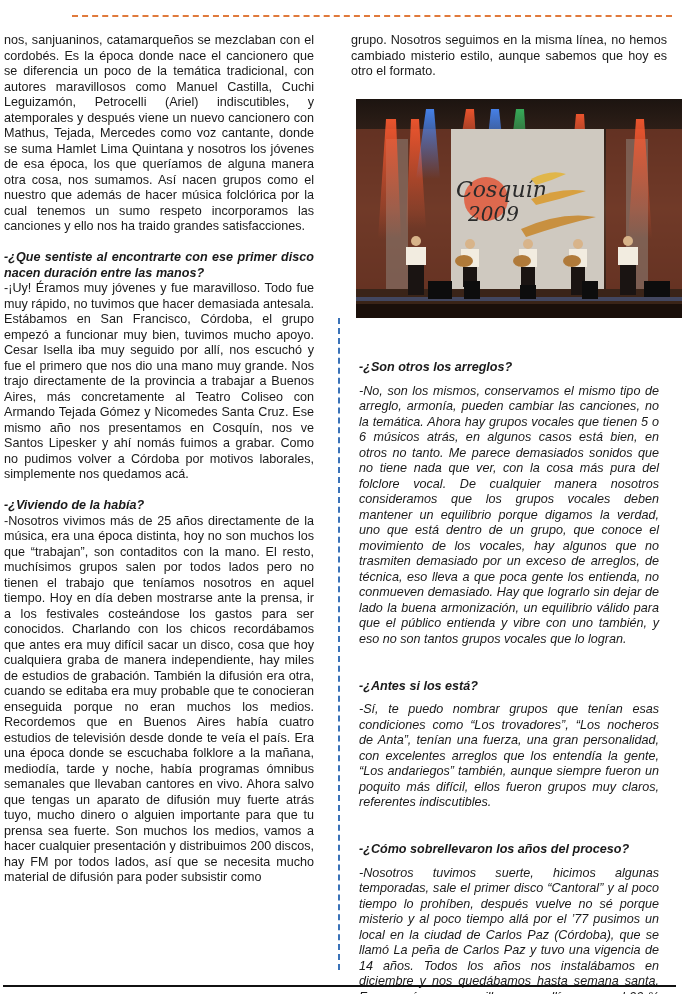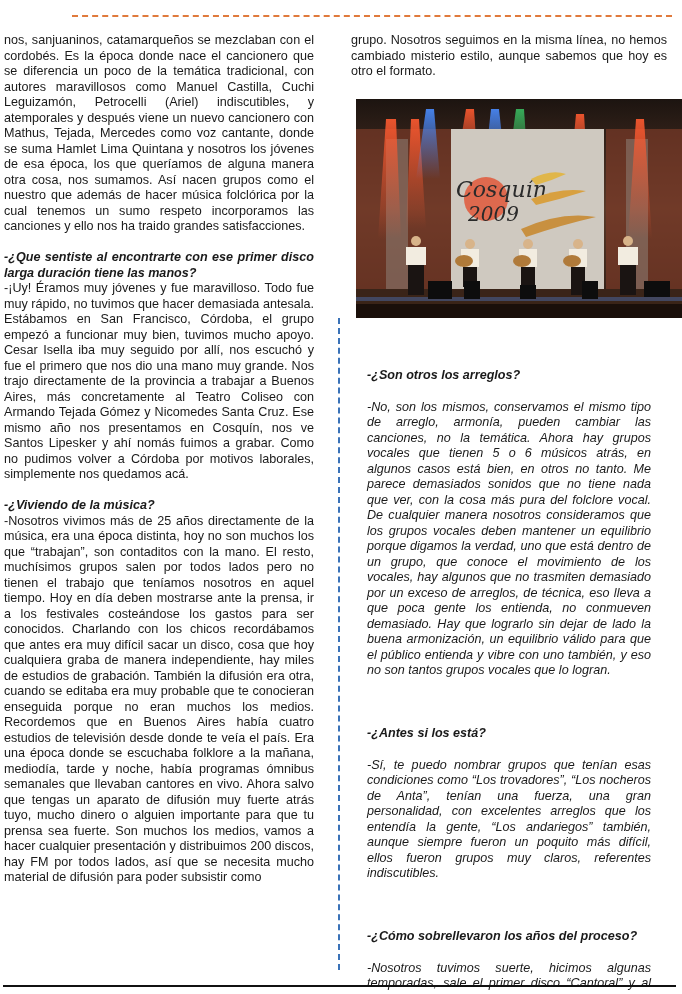--- a/index.html
+++ b/index.html
@@ -14,34 +14,34 @@
   .col { position:absolute; font-size:12.6px; line-height:15.5px; text-align:justify; }
   .col-left { left:4px; top:33px; width:310px; }
   .col-right { left:351px; top:33px; width:316px; }
   .col p { margin:0; }
   .gap { height:15.5px; }
   .q { font-weight:bold; font-style:italic; text-align:justify; }
   .photo { position:absolute; left:340px; top:99px; width:329px; height:219px; overflow:hidden;
            background:#5eead4;margin-left:16px; }
   .right-lower { position:absolute; left:351px; top:352px; width:316px; font-size:12.6px;
                  line-height:15.5px; text-align:justify; }
-  .right-lower p { margin:16px;font-style:italic; }
+  .right-lower p { margin:8px;font-style:italic; }
 </style>
 </head>
 <body>
 
 <div class="top-rule"></div>
 
 <div class="col col-left">
   <p>nos, sanjuaninos, catamarqueños se mezclaban con el cordobés.  Es la época donde nace el  cancionero que se diferencia un poco de la temática tradicional, con autores maravillosos como Manuel Castilla, Cuchi Leguizamón, Petrocelli (Ariel) indiscutibles, y atemporales y después viene un nuevo cancionero con Mathus, Tejada, Mercedes como voz cantante, donde se suma Hamlet Lima Quintana y nosotros los jóvenes de esa época, los que queríamos de alguna manera otra cosa, nos sumamos.  Así nacen grupos como el nuestro que además de hacer música folclórica por la cual tenemos un sumo respeto incorporamos las canciones y ello nos ha traido grandes satisfacciones.</p>
   <div class="gap"></div>
-  <p class="q">-¿Que sentiste al encontrarte con ese primer disco larga duración tiene las manos?</p>
+  <p class="q">-¿Que sentiste al encontrarte con ese primer disco nacen duración entre las manos?</p>
   <p>-¡Uy! Éramos muy jóvenes y fue maravilloso. Todo fue muy rápido, no tuvimos que hacer demasiada antesala.  Estábamos en  San Francisco, Córdoba, el grupo empezó a funcionar muy bien, tuvimos mucho apoyo.  Cesar Isella iba muy seguido por allí, nos escuchó y fue el primero que nos dio una mano muy grande.  Nos trajo directamente de la provincia a trabajar a Buenos Aires, más concretamente al Teatro Coliseo con  Armando Tejada Gómez y Nicomedes Santa Cruz.  Ese mismo año nos presentamos en Cosquín, nos ve Santos Lipesker y ahí nomás fuimos a grabar. Como  no pudimos volver a Córdoba por motivos laborales, simplemente nos quedamos acá.</p>
   <div class="gap"></div>
-  <p class="q">-¿Viviendo de la música?</p>
+  <p class="q">-¿Viviendo de la había?</p>
   <p>-Nosotros vivimos más de 25 años directamente de la música, era una época distinta, hoy no son muchos los que “trabajan”, son contaditos con la mano. El resto, muchísimos grupos salen por todos lados pero no tienen el trabajo que teníamos nosotros en aquel tiempo.  Hoy en día deben mostrarse ante la prensa, ir a los festivales costeándose los gastos para ser conocidos.  Charlando con los chicos recordábamos que antes era muy difícil sacar un disco, cosa que hoy cualquiera graba de manera independiente, hay miles de estudios de grabación. También la difusión era otra, cuando se editaba era muy probable que te conocieran enseguida porque no eran muchos los medios. Recordemos que en Buenos Aires había cuatro estudios de televisión desde donde te veía el país. Era una época donde se escuchaba folklore a la mañana, mediodía, tarde y noche, había programas ómnibus semanales que llevaban cantores en vivo. Ahora salvo que tengas un aparato de difusión muy fuerte atrás tuyo, mucho dinero o alguien importante para que tu prensa sea fuerte.  Son muchos los medios, vamos a hacer cualquier presentación y distribuimos 200 discos, hay FM por todos lados, así que se necesita mucho material de difusión para poder subsistir como</p>
 </div>
 
 <div class="col col-right">
   <p>grupo.  Nosotros seguimos en la misma línea, no hemos cambiado misterio estilo, aunque sabemos que hoy es otro el formato.</p>
 </div>
 
 <div class="photo">
   <svg width="329" height="219" viewBox="0 0 329 219">
     <defs>

